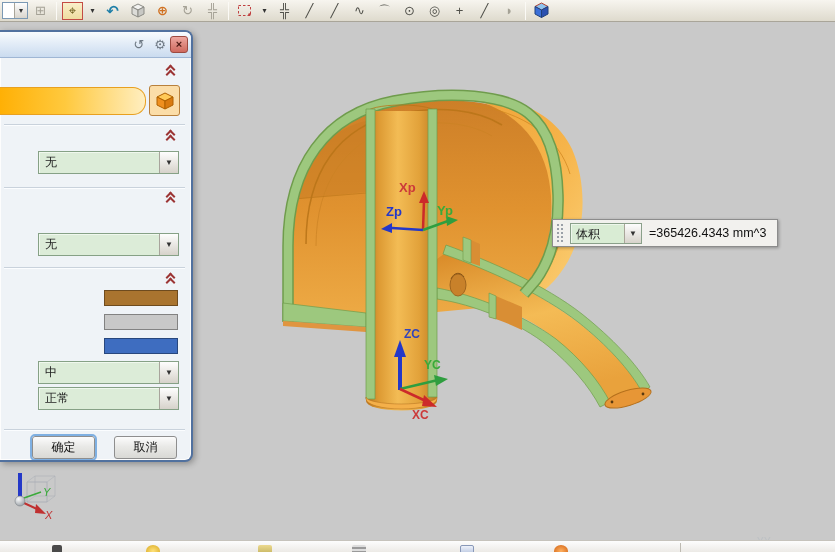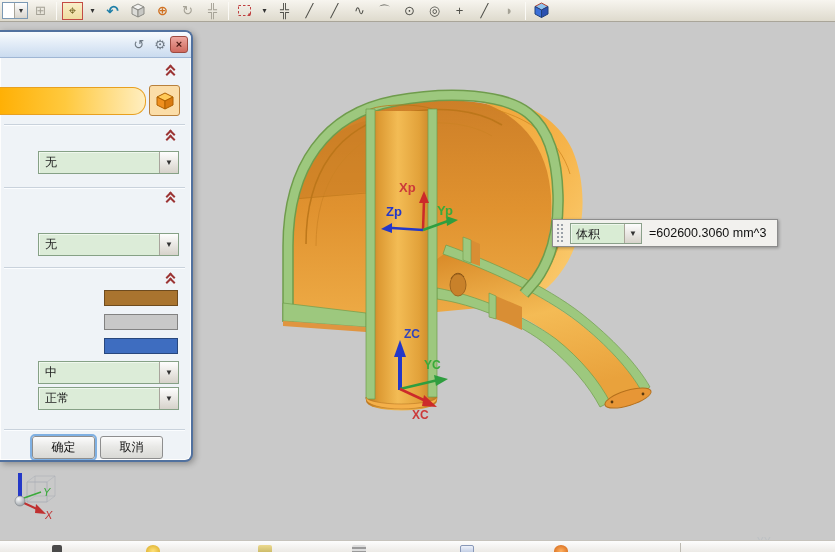--- a/index.html
+++ b/index.html
@@ -236,21 +236,21 @@
       <text x="43" y="487" fill="#3aaa3a">Y</text>
     </g>
   </svg>
 
   <div class="measure">
     <span class="m-grip"></span>
     <span class="m-dd">
       <span class="txt">体积</span>
       <span class="btn">▼</span>
     </span>
-    <span class="m-val">=602600.3060 mm^3</span>
+    <span class="m-val">=365426.4343 mm^3</span>
   </div>
 
   <div class="watermark">YY-08402020</div>
 </div>
 
 <div class="dialog">
   <div class="dlg-title">
     <span class="dt-ic" style="left:131px">↺</span>
     <span class="dt-ic" style="left:152px">⚙</span>
     <span class="dt-close">×</span>
@@ -301,21 +301,21 @@
     <span class="txt">中</span>
     <span class="btn">▼</span>
   </div>
   <div class="dd" style="top:355px">
     <span class="txt">正常</span>
     <span class="btn">▼</span>
   </div>
   <div class="divider" style="top:397px"></div>
 
   <button class="btn96 ok" style="left:32px">确定</button>
-  <button class="btn96" style="left:100px">取消</button>
+  <button class="btn96" style="left:114px">取消</button>
 </div>
 
 <div class="taskbar">
   <span class="tb-ic" style="left:52px;width:10px;background:#4a4a4a"></span>
   <span class="tb-ic" style="left:146px;border-radius:50%;background:radial-gradient(#ffe27a,#d8a820)"></span>
   <span class="tb-ic" style="left:258px;background:linear-gradient(#ecd98e,#b8a850)"></span>
   <span class="tb-ic" style="left:352px;background:repeating-linear-gradient(0deg,#9a9a9a 0 2px,#dddddd 2px 4px)"></span>
   <span class="tb-ic" style="left:460px;background:linear-gradient(#eef2fa,#a8b8d8);border:1px solid #8898b8"></span>
   <span class="tb-ic" style="left:554px;border-radius:50%;background:radial-gradient(#ffb060,#d06010)"></span>
   <i class="tb-sep" style="left:680px"></i>

